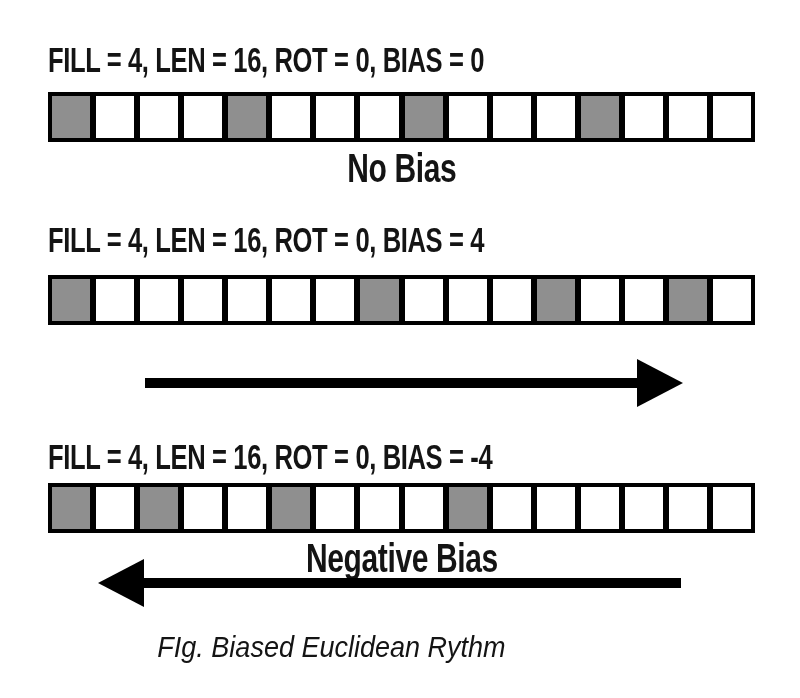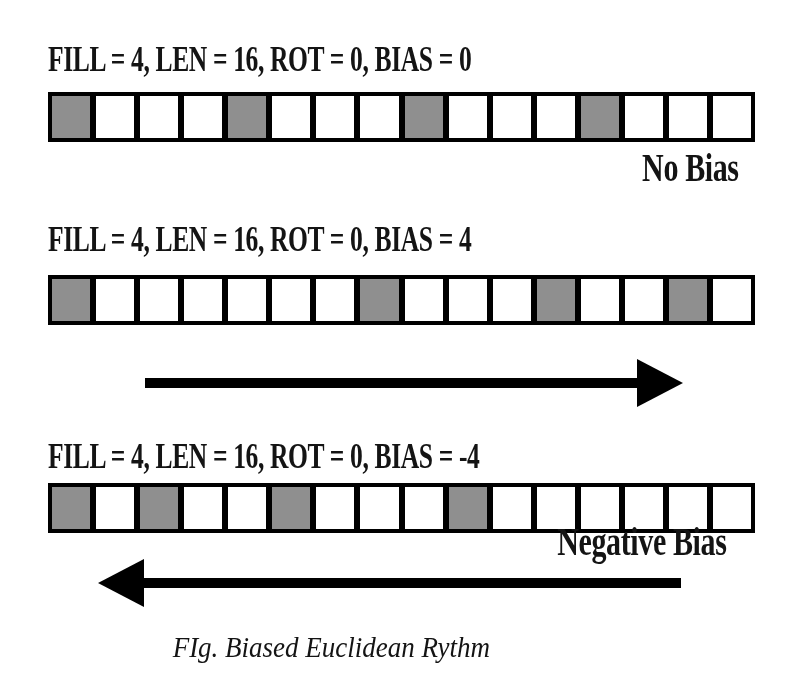--- a/index.html
+++ b/index.html
@@ -1,21 +1,21 @@
 <!DOCTYPE html>
 <html style="--fill: #8f8f8f;"><head>
 <meta charset="utf-8">
 <style>
   html, body { margin: 0; padding: 0; background: #ffffff; }
   .canvas {
     position: relative;
     width: 800px;
     height: 698px;
     background: #ffffff;
-    font-family: Liberation Serif, serif;
+    font-family: Liberation Sans, sans-serif;
     color: #141414;
     overflow: hidden;
   }
   .params-header {
     position: absolute;
     left: 48px;
     font-size: 35px;
     font-weight: bold;
     line-height: 35px;
     letter-spacing: -0.5px;
@@ -38,21 +38,21 @@
     flex: 1 1 0;
     border-right: 6px solid #000000;
     background: #ffffff;
   }
   .cell:last-child { border-right: none; }
   .cell.filled { background: var(--fill, #8f8f8f); }
   .label-row {
     position: absolute;
     left: 48px;
     width: 707px;
-    text-align: right;
+    text-align: center;
     white-space: nowrap;
   }
   .label-row .bias-label {
     display: inline-block;
     font-size: 40px;
     font-weight: bold;
     line-height: 40px;
     letter-spacing: -0.5px;
     transform: scaleX(0.75);
     transform-origin: center top;
@@ -159,21 +159,21 @@
       <div class="cell"></div>
       <div class="cell"></div>
       <div class="cell filled"></div>
       <div class="cell"></div>
       <div class="cell"></div>
       <div class="cell"></div>
       <div class="cell"></div>
       <div class="cell"></div>
       <div class="cell"></div>
     </div>
-  <div class="label-row" style="top:522px;">
+  <div class="label-row" style="top:538px;">
     <span class="bias-label">Negative Bias</span>
   </div>
   <div>
     <div class="arrow-head-left" style="left:98px; top:559px;"></div>
     <div class="arrow-shaft" style="left:142px; top:578px; width:539px;"></div>
   </div>
 
   <div class="caption-row">
     <span class="caption">FIg. Biased Euclidean Rythm</span>
   </div>

